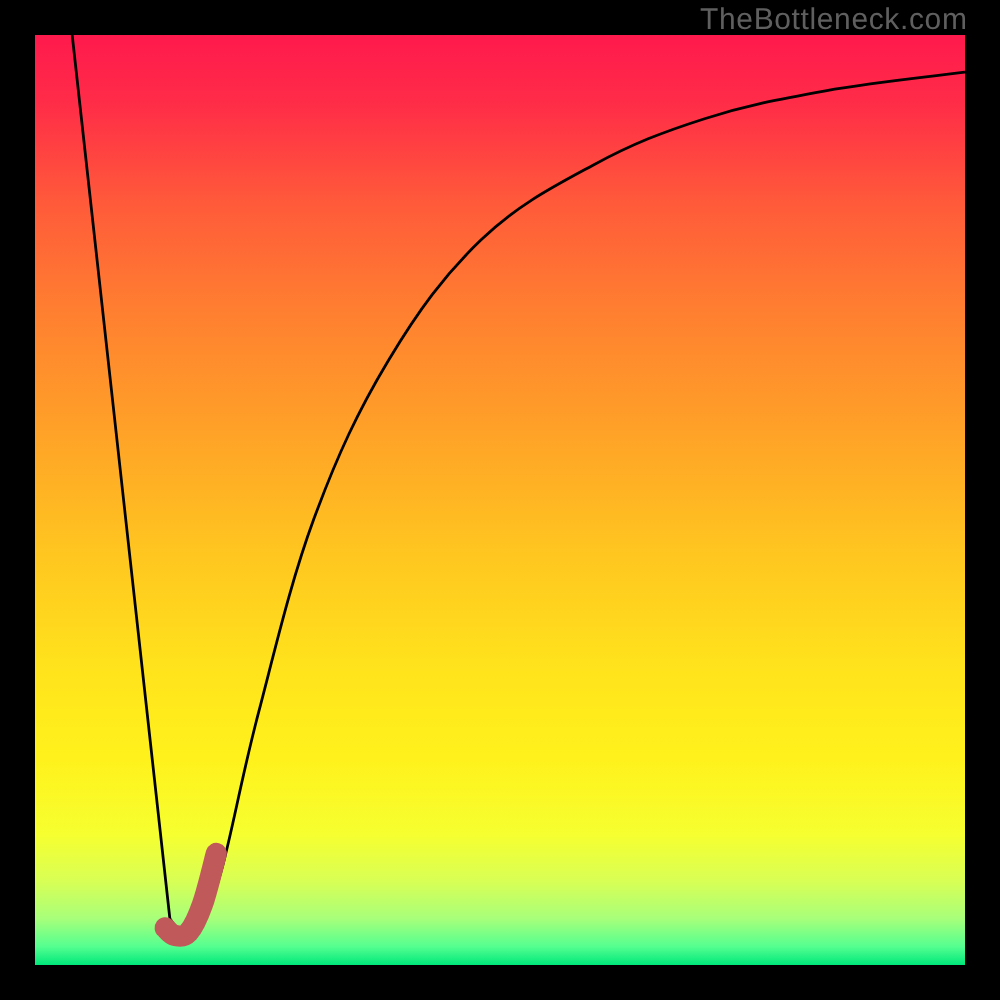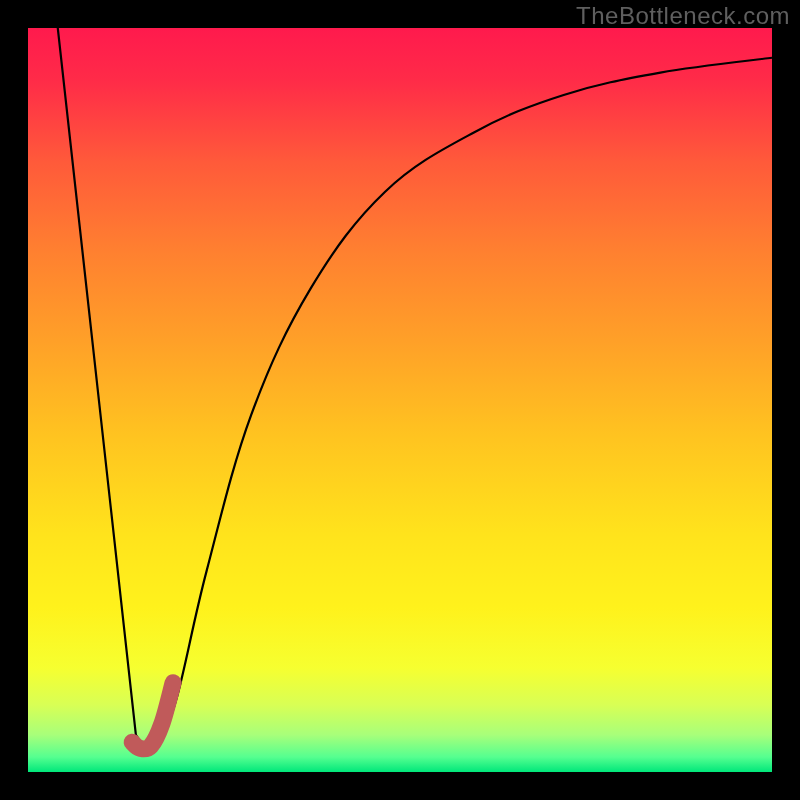--- a/index.html
+++ b/index.html
@@ -6,21 +6,21 @@
   html, body { width: 800px; height: 800px; overflow: hidden; background: #000; }
   .frame {
     position: relative;
     width: 800px;
     height: 800px;
     background: #000;
   }
   .watermark {
     position: absolute;
     top: 2px;
-    right: 10px;
+    right: 26px;
     font-family: Arial, Helvetica, sans-serif;
     font-size: 24px;
     font-weight: 500;
     color: #5f5f5f;
     letter-spacing: 0.5px;
     z-index: 10;
     text-align: right;
   }
   .plot-area {
     position: absolute;

